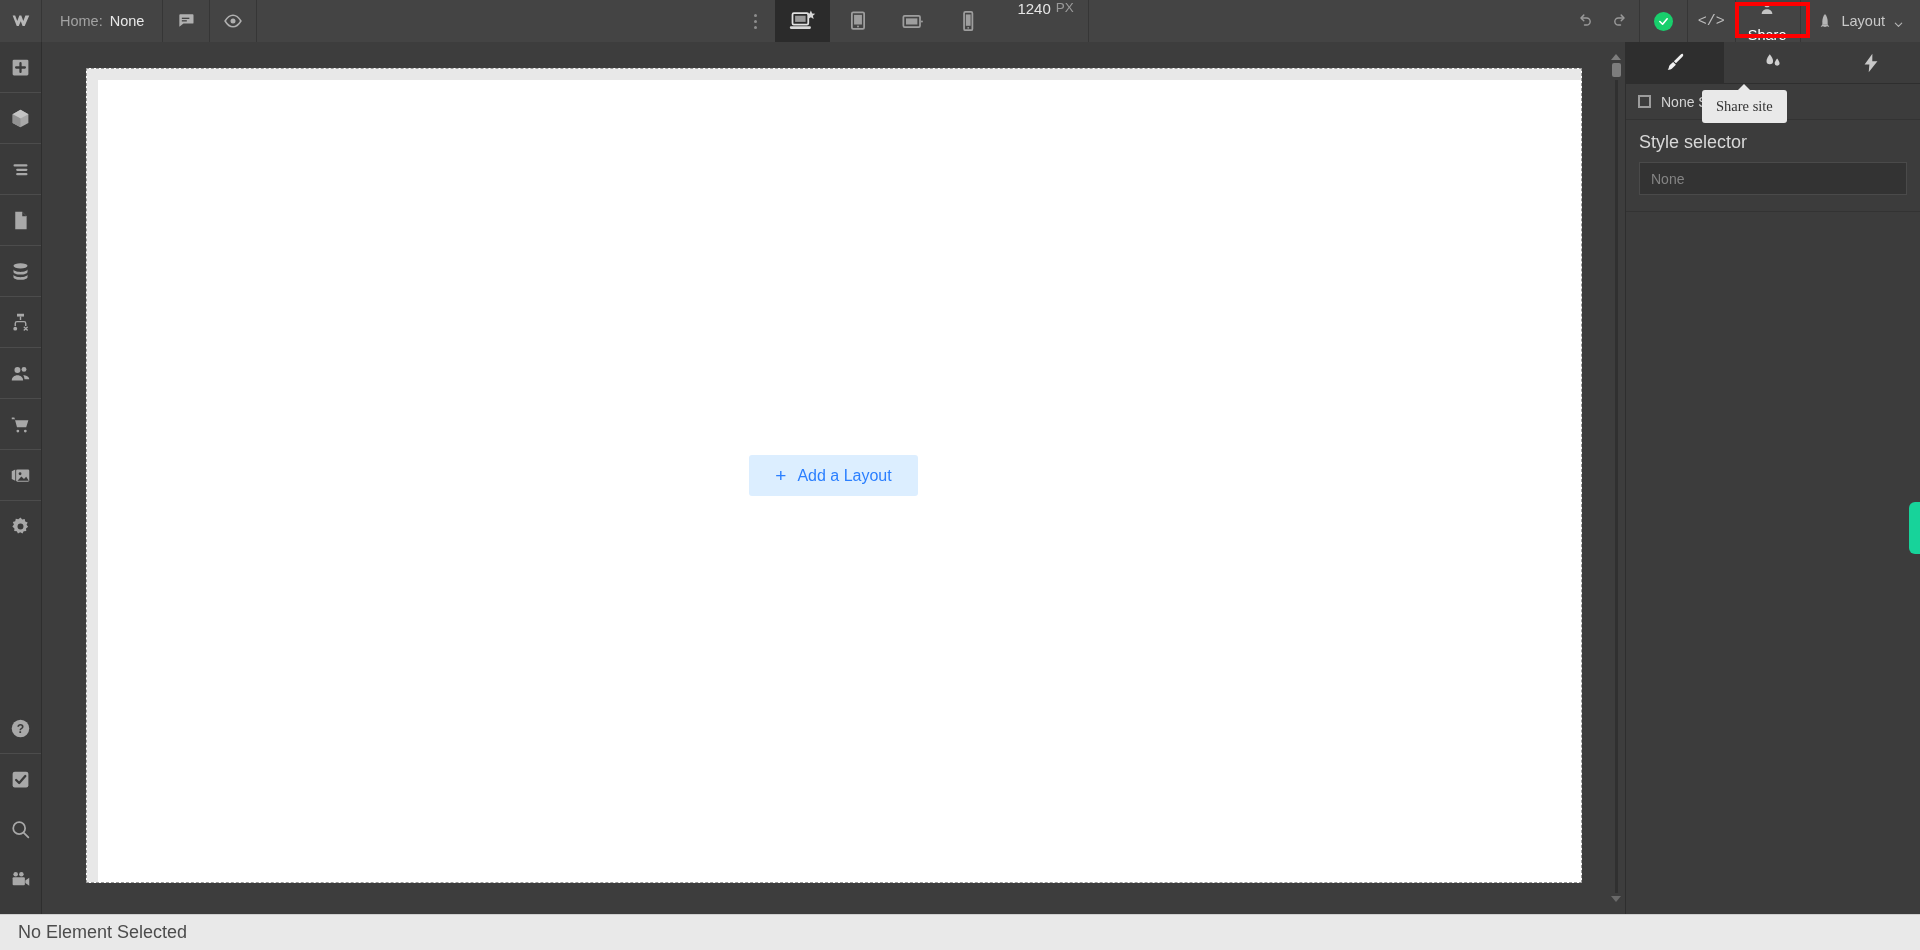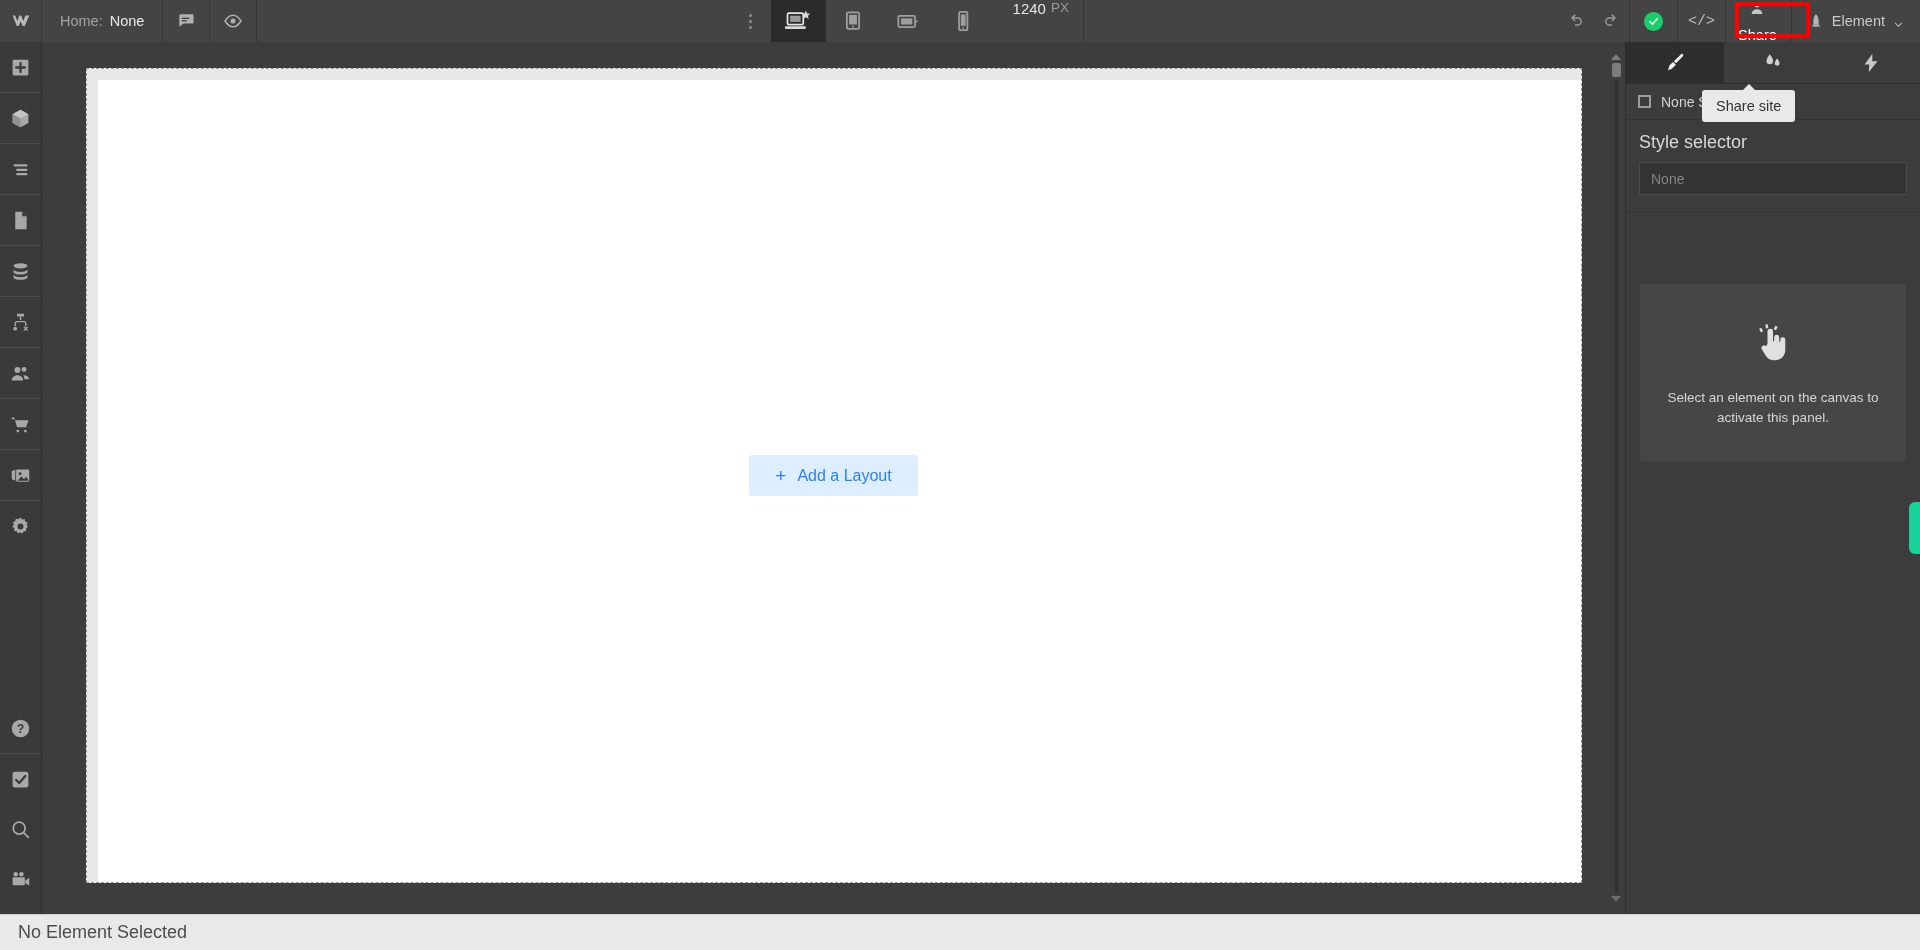--- a/index.html
+++ b/index.html
@@ -164,21 +164,21 @@
     display: flex; flex-direction: column; align-items: center; gap: 22px;
   }
   .rempty-card .handicon { width: 44px; height: 44px; }
   .rempty-card .msg { color: #d6d6d6; font-size: 13.5px; text-align: center; line-height: 1.45; }
 
   
   .tooltip {
     position: absolute; z-index: 70;
     background: #e9e9e9; color: #333333;
     font-size: 14.5px; padding: 8px 14px; border-radius: 3px;
-    white-space: nowrap; pointer-events: none;
+    white-space: nowrap; pointer-events: none; font-family: Liberation Serif, serif;
   }
   .tooltip::before {
     content: ""; position: absolute; top: -6px; left: 50%;
     transform: translateX(-50%);
     border-left: 7px solid transparent; border-right: 7px solid transparent;
     border-bottom: 7px solid #e9e9e9;
   }
 
   
   .green-tab {
@@ -312,21 +312,21 @@
         <span class="share-text">Share</span>
       </div>
 
       <div class="tb-btn publish-cell">
         <span class="rocket">
           <svg viewBox="0 0 24 24" fill="#b5b5b5">
               <path d="M12 1.5c2.6 3 4 7 4 11.2L16 17h-8l0-4.3C8 8.5 9.4 4.5 12 1.5z"></path>
               <path d="M8 17l-2.5 4 3.2-1.3L12 21l3.3-1.3L18.5 21 16 17z"></path>
             </svg>
         </span>
-        <span class="ptxt">Element</span>
+        <span class="ptxt">Layout</span>
         <span class="chev">
           <svg viewBox="0 0 24 24" fill="none" stroke="#b5b5b5" stroke-width="2.4" stroke-linecap="round" stroke-linejoin="round">
               <polyline points="5,9 12,16 19,9"></polyline>
             </svg>
         </span>
       </div>
     </div>
 
     <div class="red-hl" style="left:1735px; top:2px; width:75px; height:36px;"></div>
   </div>
@@ -491,31 +491,20 @@
         <span>None Selected</span>
       </div>
 
       <div class="rstyle">
         <div class="caption">Style selector</div>
         <div class="selector-input">
           <span>None</span>
         </div>
       </div>
 
-      <div class="rempty">
-        <div class="rempty-card">
-          <span class="handicon">
-            <svg viewBox="0 0 24 24" fill="#e0e0e0">
-              <path d="M9 12V5.2a1.5 1.5 0 013 0v5.3h.6V8.4a1.4 1.4 0 012.8 0v2.4h.6V9.6a1.35 1.35 0 012.7 0v5.6c0 3.1-2.2 5.6-5.2 5.6h-1.3c-2.1 0-3.3-1-4.3-2.6l-2-3.3a1.4 1.4 0 012.2-1.7z"></path>
-              <path d="M5.6 3.1l1 1.9-1.2.6-1-1.9zM9.1 1.2l.35 2.1-1.3.2-.35-2.1zM13.3 2l-.9 1.9 1.25.6.9-1.9z"></path>
-            </svg>
-          </span>
-          <div class="msg">Select an element on the canvas to activate this panel.</div>
-        </div>
-      </div>
 
       <div class="tooltip" style="left:76px; top:48px;">
         <span>Share site</span>
       </div>
     </div>
 
     <div class="green-tab"></div>
   </div>
 
   <div class="statusbar">

